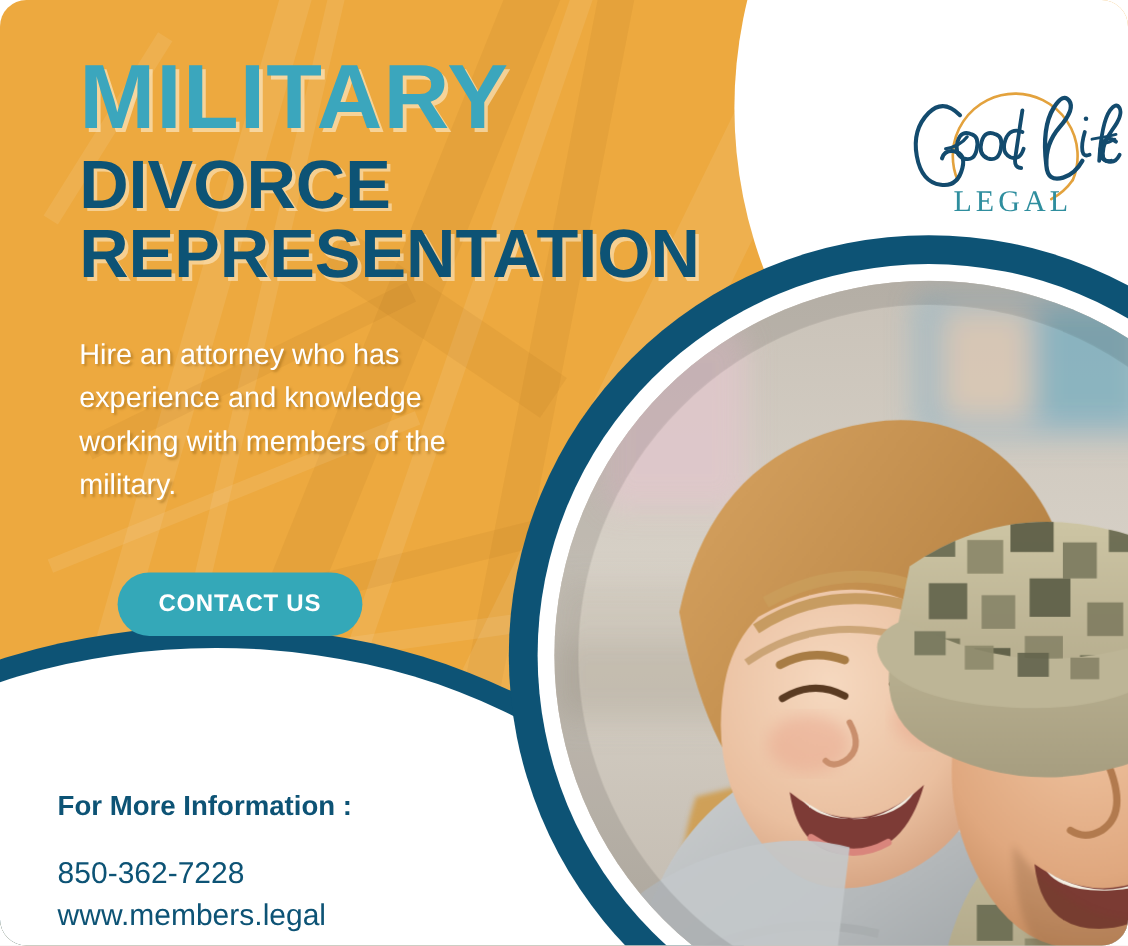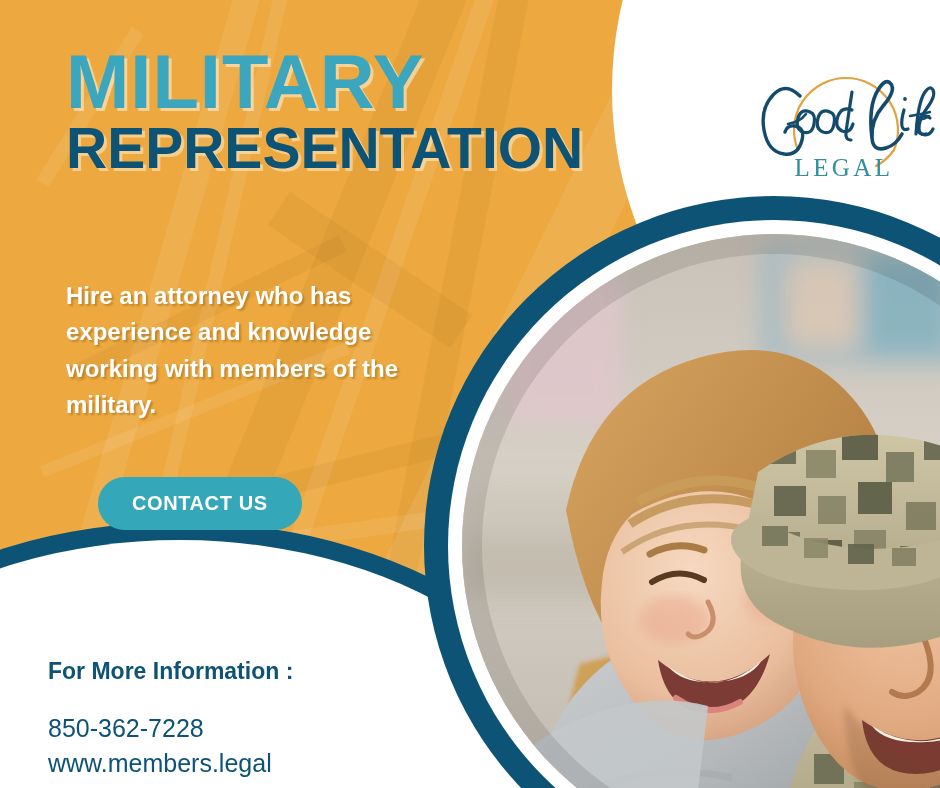--- a/index.html
+++ b/index.html
@@ -10,20 +10,21 @@
   body {
     font-family: "Liberation Sans", sans-serif;
   }
 
   #ad {
     position: relative;
     width: 940px;
     height: 788px;
     overflow: hidden;
     background: #eda93f;
+    border-radius: 22px;
   }
 
   
   .bg-texture {
     position: absolute;
     inset: 0;
     overflow: hidden;
     pointer-events: none;
   }
   .streak {
@@ -124,21 +125,21 @@
   }
   .h-divorce { margin-top: 6px; }
 
   
   .subcopy {
     position: absolute;
     left: 66px;
     top: 278px;
     width: 350px;
     font-size: 24px;
-    font-weight: bold;
+    font-weight: normal;
     line-height: 1.52;
     color: #ffffff;
     text-shadow: 2px 2px 2px rgba(120, 80, 10, 0.38);
   }
 
   
   .cta {
     position: absolute;
     left: 98px;
     top: 461px;
@@ -373,20 +374,21 @@
       </g>
 
       <path d="M0 624 q30 -118 150 -150 q50 -14 96 -2 l-18 152 z" fill="#c3c8ca" opacity="0.9"></path>
 
       <circle cx="312" cy="312" r="312" fill="none" stroke="rgba(0,0,0,0.10)" stroke-width="40"></circle>
     </svg>
   </div>
 
   <div class="headline">
     <div class="h-military">MILITARY</div>
+    <div class="h-divorce">DIVORCE</div>
     <div class="h-rep">REPRESENTATION</div>
   </div>
 
   <div class="subcopy">Hire an attorney who has experience and knowledge working with members of the military.</div>
 
   <button class="cta">CONTACT US</button>
 
   <div class="footer">
     <div class="footer-head">For More Information :</div>
     <a class="footer-phone" href="#">850-362-7228</a>

